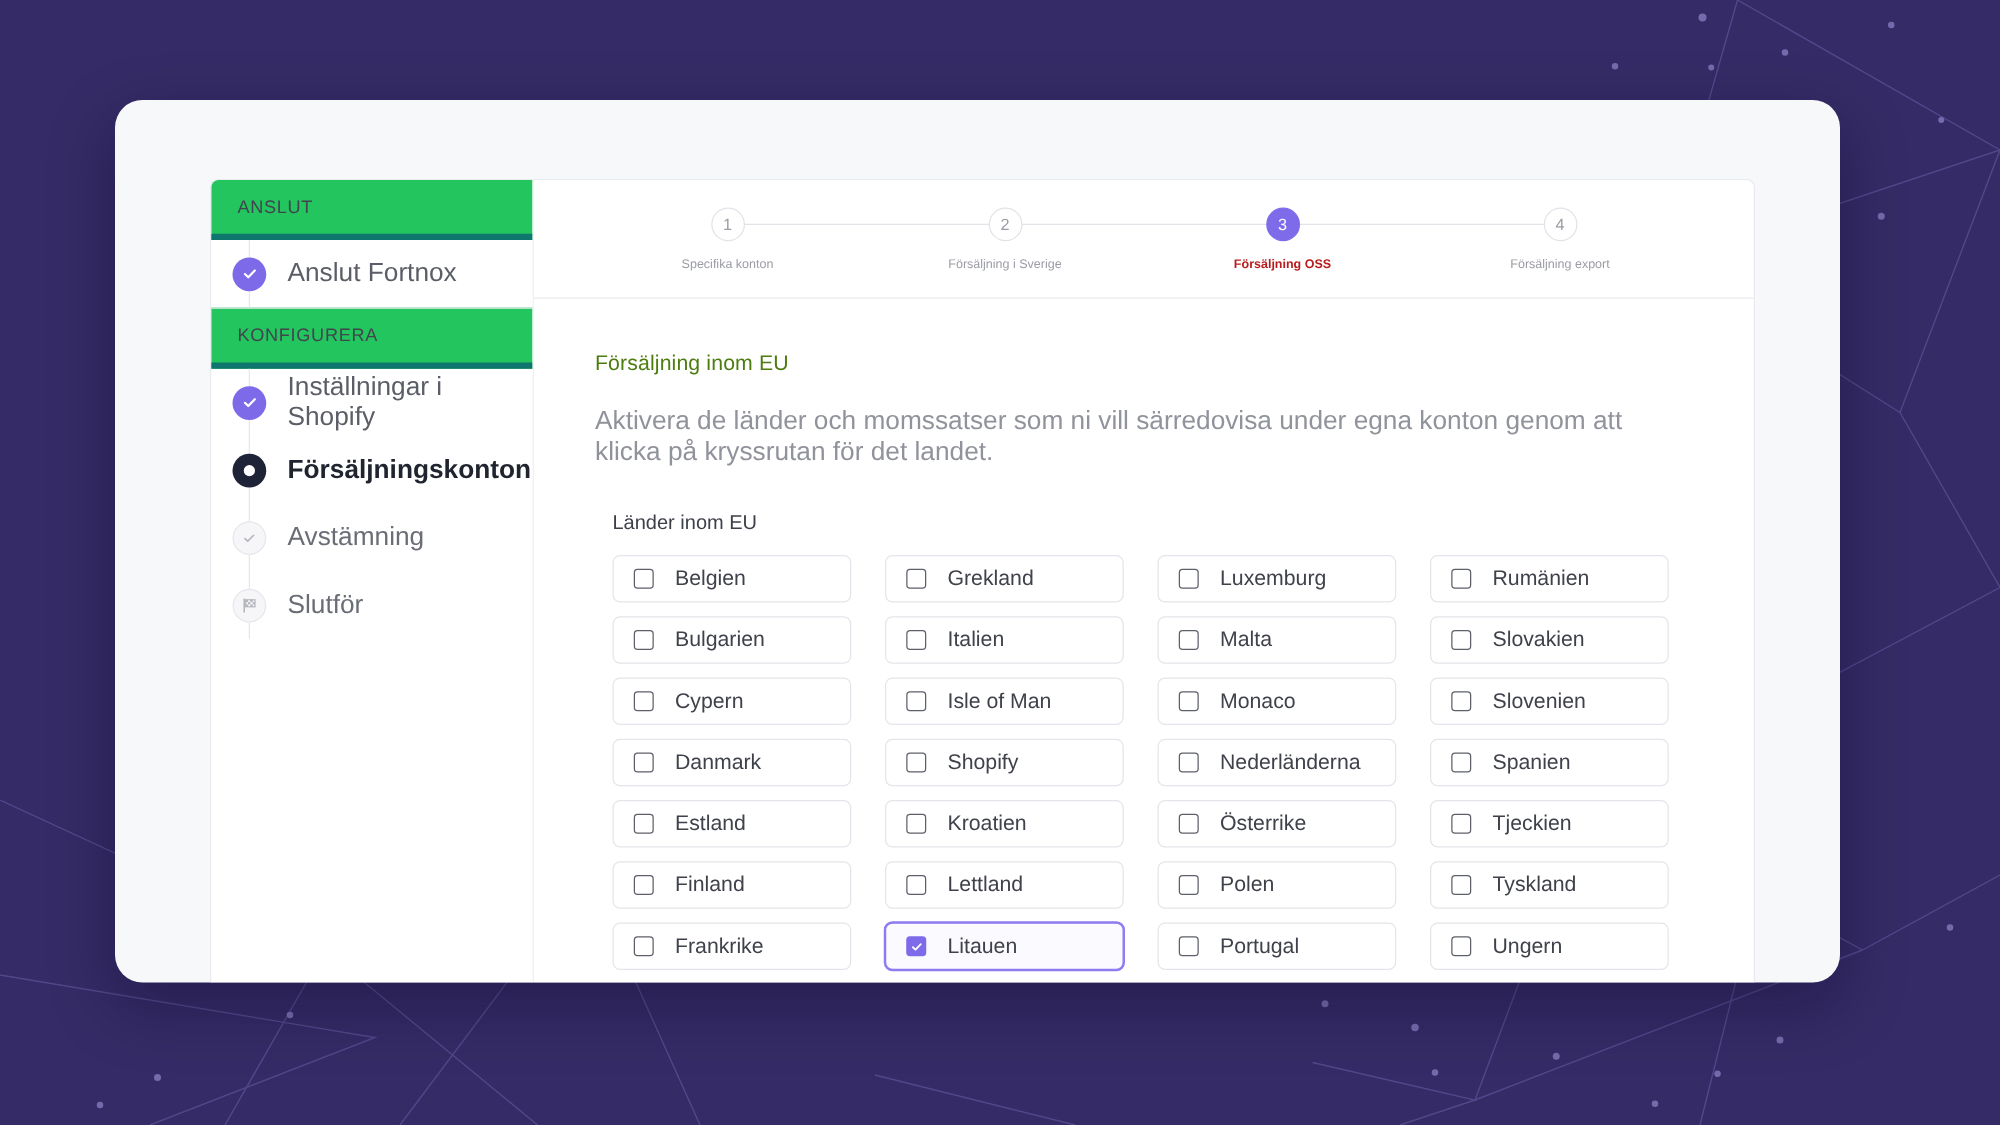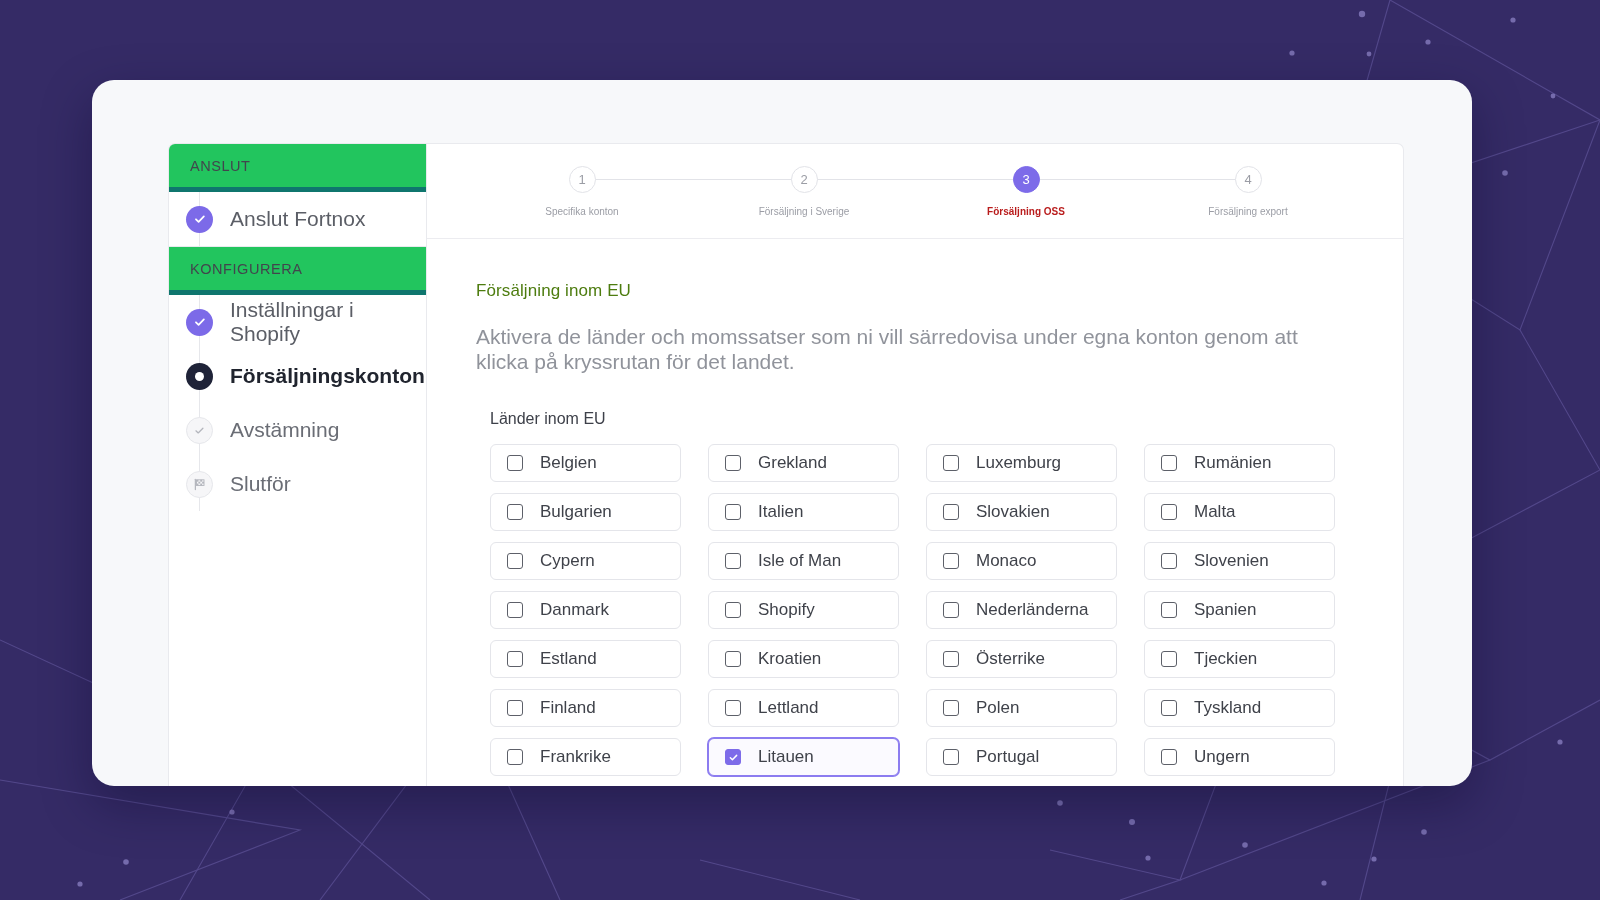--- a/index.html
+++ b/index.html
@@ -429,25 +429,25 @@
             <div class="country-chip">
               <span class="cb"></span>
               <span class="cname">Bulgarien</span>
             </div>
             <div class="country-chip">
               <span class="cb"></span>
               <span class="cname">Italien</span>
             </div>
             <div class="country-chip">
               <span class="cb"></span>
+              <span class="cname">Malta</span>
+            </div>
+            <div class="country-chip">
+              <span class="cb"></span>
               <span class="cname">Slovakien</span>
-            </div>
-            <div class="country-chip">
-              <span class="cb"></span>
-              <span class="cname">Malta</span>
             </div>
             <div class="country-chip">
               <span class="cb"></span>
               <span class="cname">Cypern</span>
             </div>
             <div class="country-chip">
               <span class="cb"></span>
               <span class="cname">Isle of Man</span>
             </div>
             <div class="country-chip">

